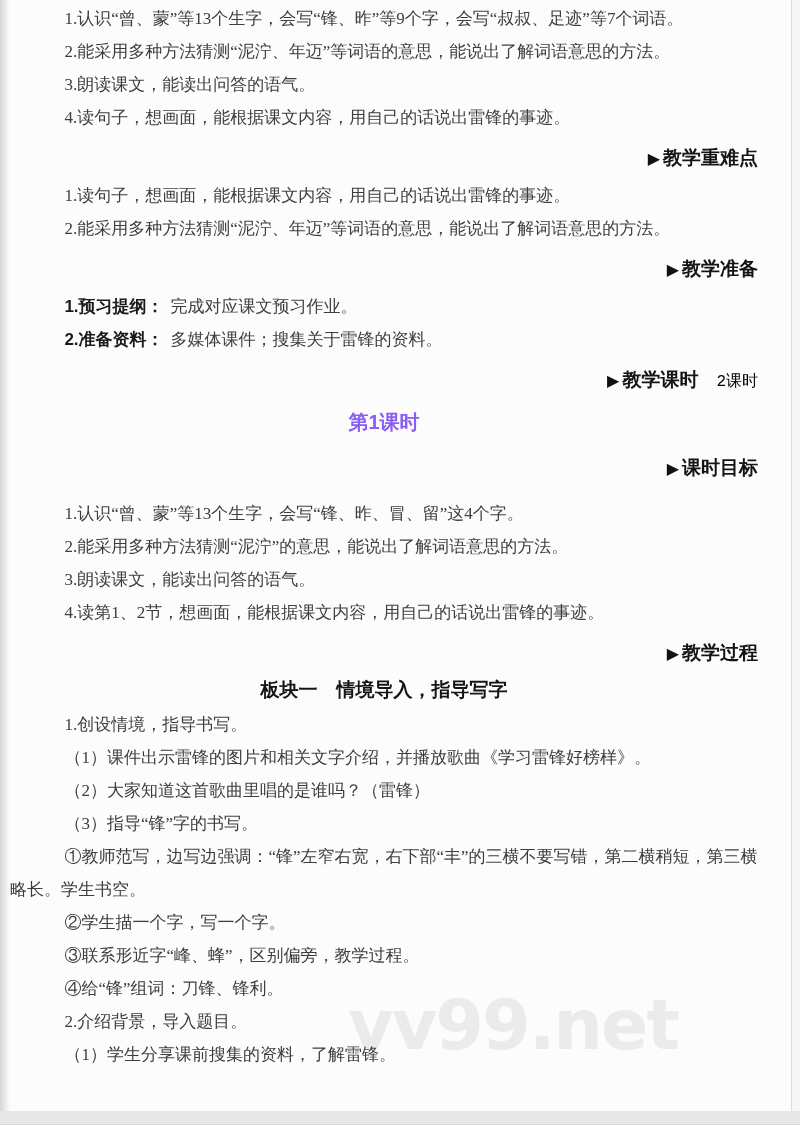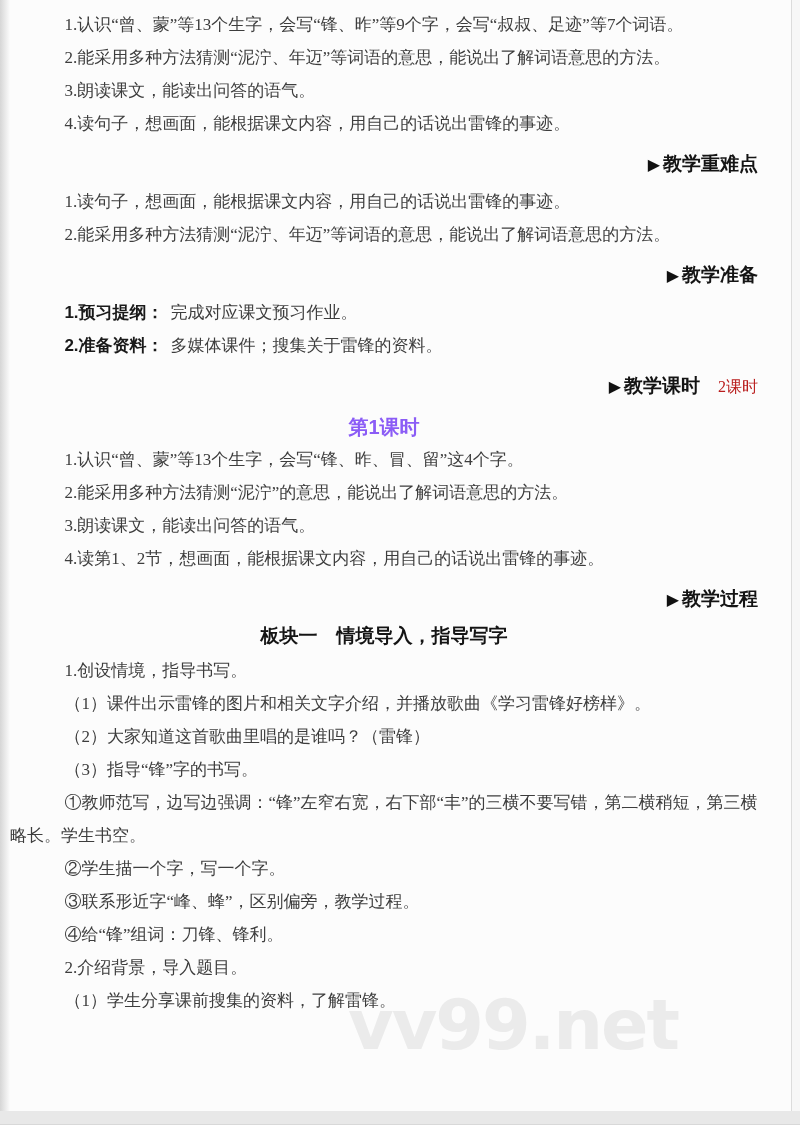--- a/index.html
+++ b/index.html
@@ -21,37 +21,37 @@
   .right-strip{
     position:absolute;left:792px;top:0;height:1111px;width:8px;background:#f7f7f7;
   }
   .watermark{
     position:absolute;left:348px;top:984px;z-index:0;
     font-family:"DejaVu Sans", sans-serif;font-weight:bold;
     font-size:70px;color:#ebebeb;letter-spacing:-2px;white-space:nowrap;
   }
   .content{
     position:relative;z-index:1;
-    padding:8px 42px 0 10px;
+    padding:2px 42px 0 10px;
     font-size:17px;line-height:33px;color:#3d3d3d;
   }
   .para{margin:0;text-indent:3.2em;}
   .h-section{
     font-family:"Liberation Sans", sans-serif;font-weight:bold;
     font-size:19px;line-height:28px;color:#141414;
     margin:10px 0 6px 23px;text-indent:0;text-align:right;
   }
   .h-section .arrow{
     font-family:"DejaVu Sans", sans-serif;font-size:16px;
     margin-right:3px;color:#111;
   }
   .mb-lg{margin-bottom:14px;}
   .period-value{
-    font-family:Liberation Serif, serif;font-weight:normal;
-    font-size:16px;color:#b91c1c;margin-left:18px;
+    font-family:Liberation Mono, monospace;font-weight:normal;
+    font-size:16px;color:#000000;margin-left:18px;
   }
   .center-title{
     font-family:"Liberation Sans", sans-serif;font-weight:bold;
     font-size:20px;line-height:32px;color:#8b5cf6;
     text-align:center;margin:10px 0 0 0;
   }
   .center-subtitle{
     font-family:"Liberation Sans", sans-serif;font-weight:bold;
     font-size:19px;line-height:32px;color:#141414;
     text-align:center;margin:0 0 2px 0;
@@ -90,20 +90,21 @@
     <p class="para">2.能采用多种方法猜测“泥泞、年迈”等词语的意思，能说出了解词语意思的方法。</p>
 
     <h2 class="h-section"><span class="arrow">▶</span><span>教学准备</span></h2>
     <p class="para"><span class="prep-label">1.预习提纲：</span><span>完成对应课文预习作业。</span></p>
     <p class="para"><span class="prep-label">2.准备资料：</span><span>多媒体课件；搜集关于雷锋的资料。</span></p>
 
     <h2 class="h-section"><span class="arrow">▶</span><span>教学课时</span><span class="period-value">2课时</span></h2>
 
     <div class="center-title">第1课时</div>
 
+    <h2 class="h-section mb-lg" style="margin-top:16px;"><span class="arrow">▶</span><span>课时目标</span></h2>
     <p class="para">1.认识“曾、蒙”等13个生字，会写“锋、昨、冒、留”这4个字。</p>
     <p class="para">2.能采用多种方法猜测“泥泞”的意思，能说出了解词语意思的方法。</p>
     <p class="para">3.朗读课文，能读出问答的语气。</p>
     <p class="para">4.读第1、2节，想画面，能根据课文内容，用自己的话说出雷锋的事迹。</p>
 
     <h2 class="h-section"><span class="arrow">▶</span><span>教学过程</span></h2>
 
     <div class="center-subtitle">板块一　情境导入，指导写字</div>
 
     <p class="para">1.创设情境，指导书写。</p>

